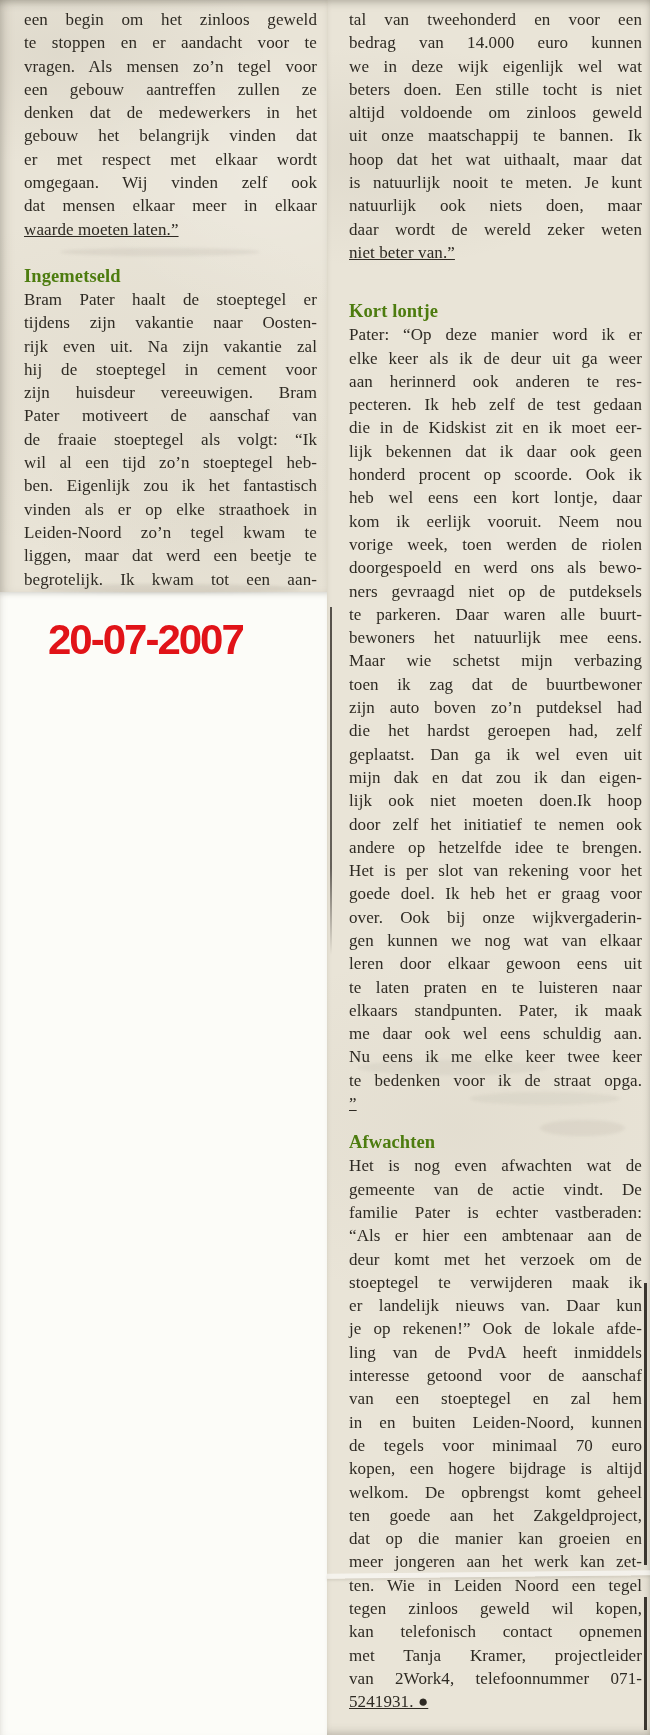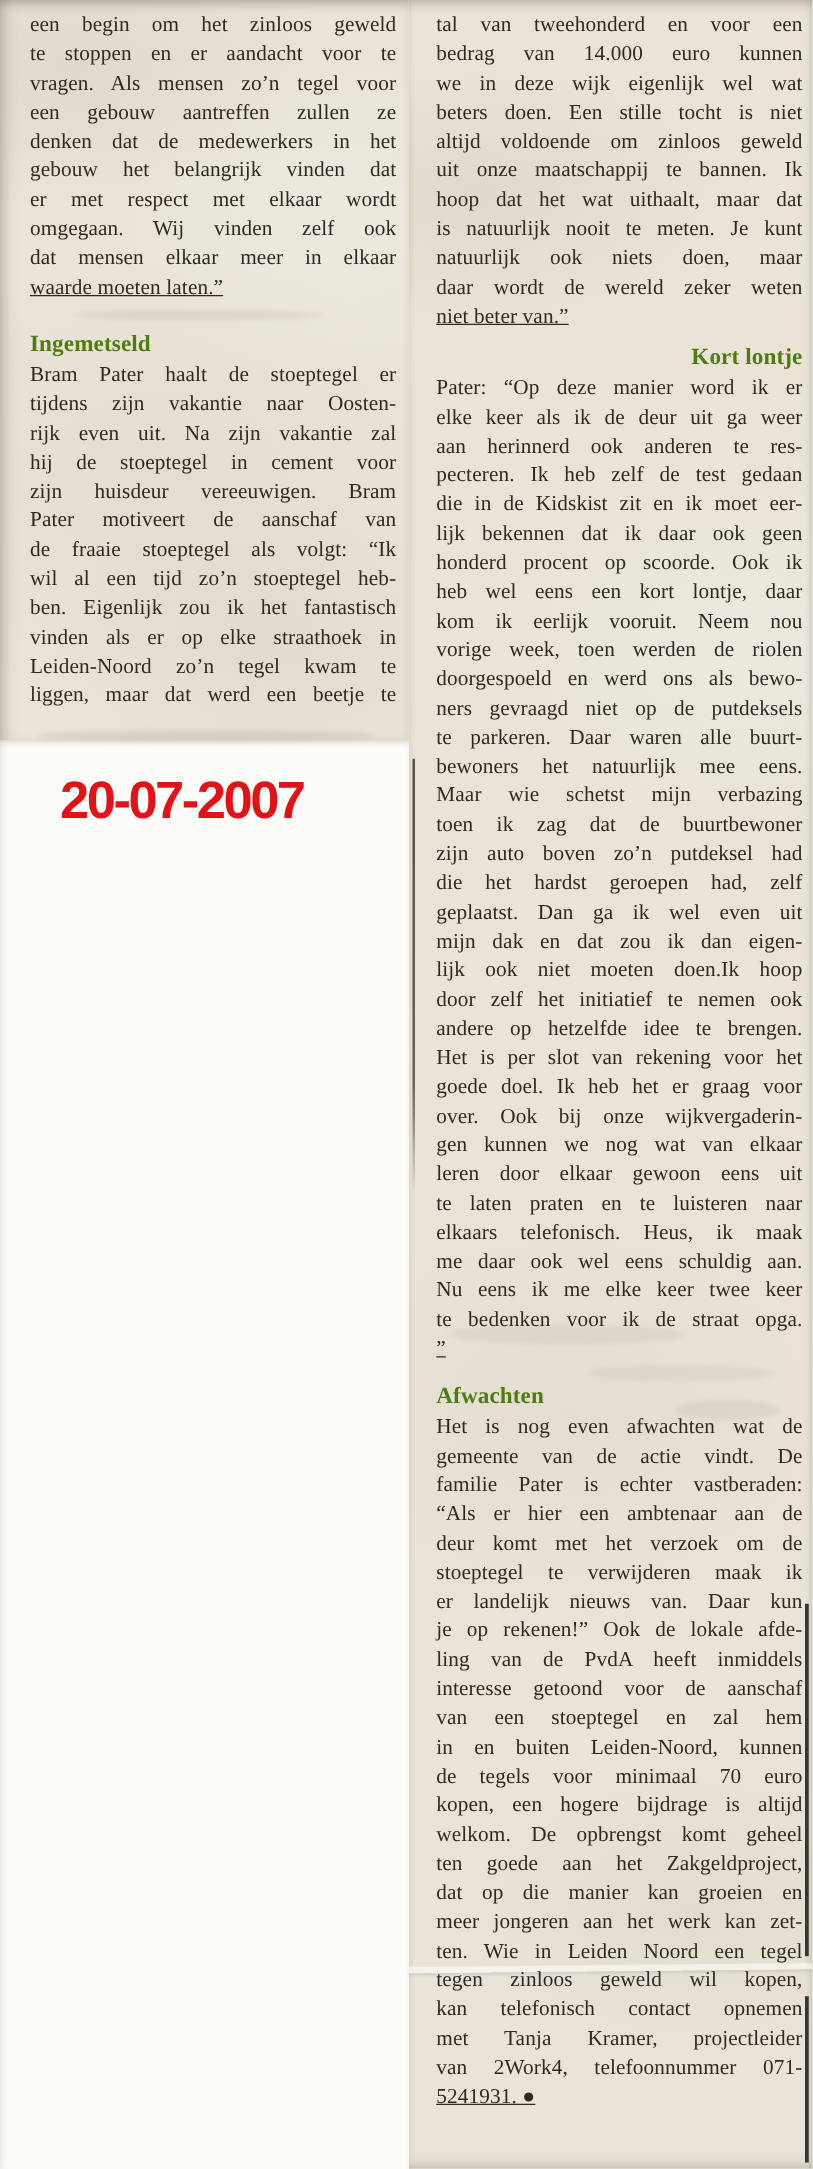--- a/index.html
+++ b/index.html
@@ -49,21 +49,21 @@
     white-space:normal; overflow:visible;
   }
   .tline-end{ text-align-last:left;text-decoration:underline; }
   .heading{
     font-weight:bold;
     font-size:18.5px;
     color:#4d7c0f;
     height:23px; line-height:23px;
   }
   .h-gap-1{ margin-top:24px; }
-  .h-gap-2{ margin-top:11px;text-align:right; }
+  .h-gap-2{ margin-top:36px; }
   .h-gap-3{ margin-top:16px; }
   
   .date-stamp{
     position:absolute; left:48px; top:616px;
     font-family:"Liberation Sans", sans-serif;
     font-weight:bold;
     font-size:42px;
     letter-spacing:-2px;
     line-height:48px;
   }
@@ -128,20 +128,21 @@
         <div class="tline">rijk even uit. Na zijn vakantie zal</div>
         <div class="tline">hij de stoeptegel in cement voor</div>
         <div class="tline">zijn huisdeur vereeuwigen. Bram</div>
         <div class="tline">Pater motiveert de aanschaf van</div>
         <div class="tline">de fraaie stoeptegel als volgt: “Ik</div>
         <div class="tline">wil al een tijd zo’n stoeptegel heb-</div>
         <div class="tline">ben. Eigenlijk zou ik het fantastisch</div>
         <div class="tline">vinden als er op elke straathoek in</div>
         <div class="tline">Leiden-Noord zo’n tegel kwam te</div>
         <div class="tline">liggen, maar dat werd een beetje te</div>
+        <div class="tline">begrotelijk. Ik kwam tot een aan-</div>
       </div>
   </div>
 
   <div class="date-stamp" style="color: rgb(225, 19, 24);">20-07-2007</div>
 
   <div class="col col-right">
     <div>
         <div class="tline">tal van tweehonderd en voor een</div>
         <div class="tline">bedrag van 14.000 euro kunnen</div>
         <div class="tline">we in deze wijk eigenlijk wel wat</div>
@@ -178,21 +179,21 @@
         <div class="tline">mijn dak en dat zou ik dan eigen-</div>
         <div class="tline">lijk ook niet moeten doen.Ik hoop</div>
         <div class="tline">door zelf het initiatief te nemen ook</div>
         <div class="tline">andere op hetzelfde idee te brengen.</div>
         <div class="tline">Het is per slot van rekening voor het</div>
         <div class="tline">goede doel. Ik heb het er graag voor</div>
         <div class="tline">over. Ook bij onze wijkvergaderin-</div>
         <div class="tline">gen kunnen we nog wat van elkaar</div>
         <div class="tline">leren door elkaar gewoon eens uit</div>
         <div class="tline">te laten praten en te luisteren naar</div>
-        <div class="tline">elkaars telefonisch. Heus, ik maak</div>
+        <div class="tline">elkaars standpunten. Pater, ik maak</div>
         <div class="tline">me daar ook wel eens schuldig aan.</div>
         <div class="tline">Nu eens ik me elke keer twee keer</div>
         <div class="tline">te bedenken voor ik de straat opga.</div>
         <div class="tline tline-end">”</div>
       </div>
     <div class="heading h-gap-3">Afwachten</div>
     <div>
         <div class="tline">Het is nog even afwachten wat de</div>
         <div class="tline">gemeente van de actie vindt. De</div>
         <div class="tline">familie Pater is echter vastberaden:</div>

